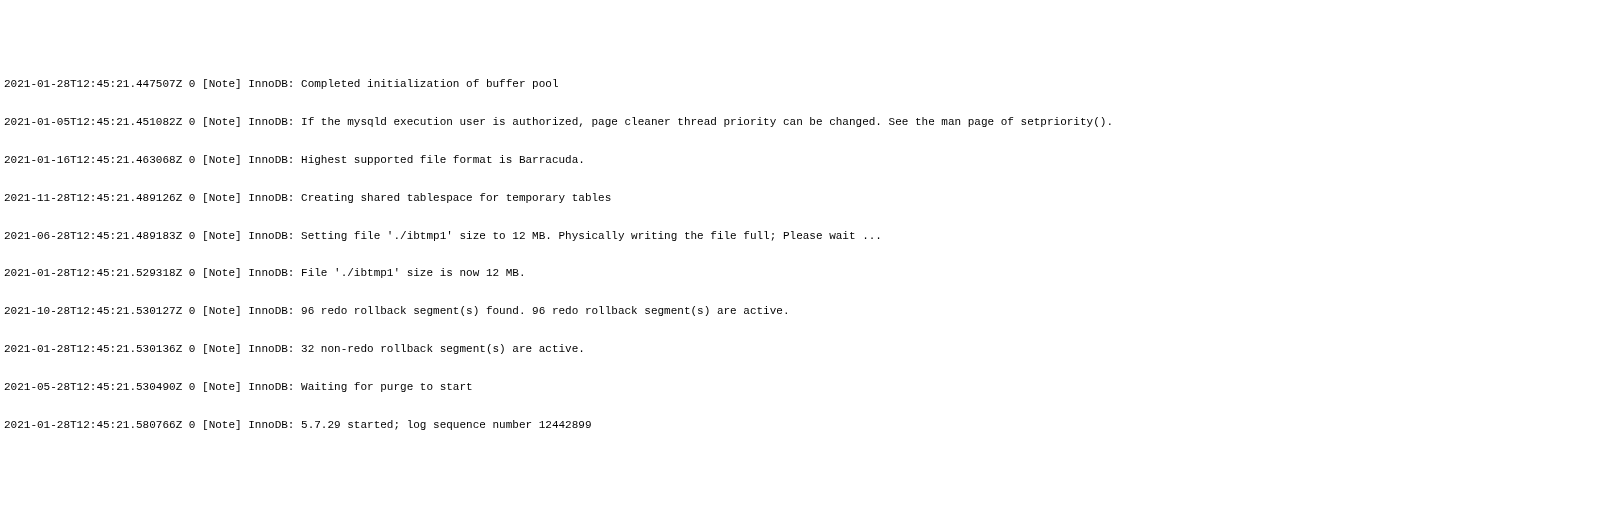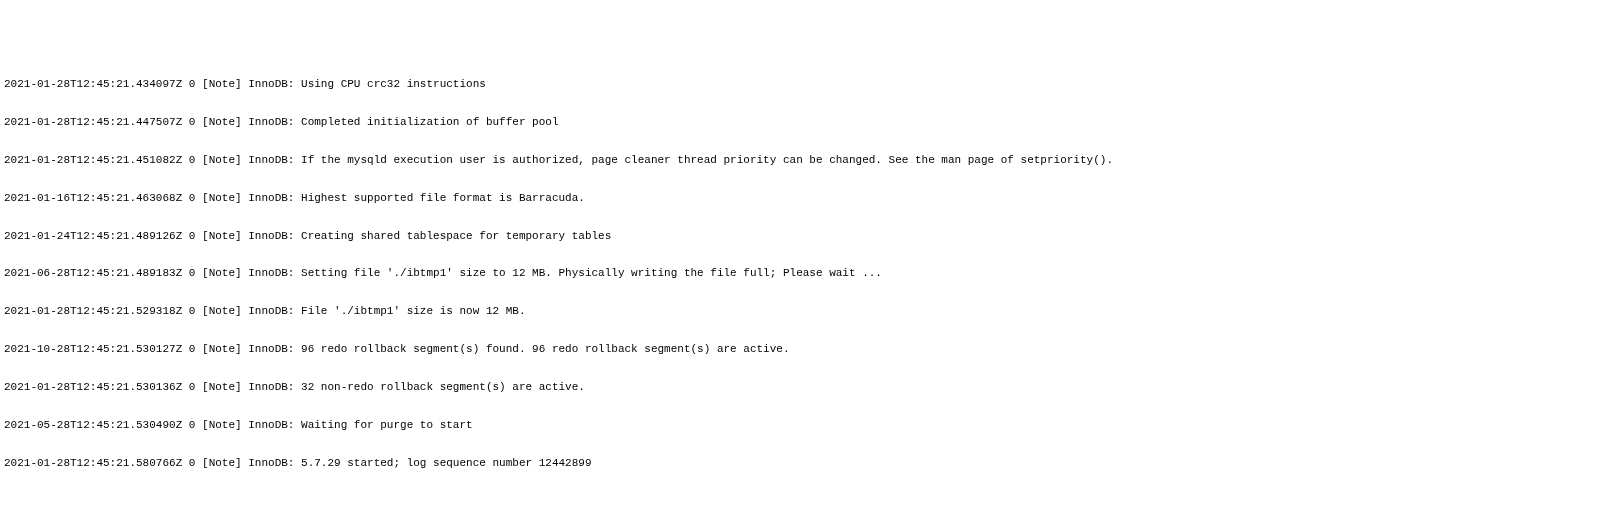--- a/index.html
+++ b/index.html
@@ -24,25 +24,24 @@
       display: block;
       white-space: pre;
     }
   </style>
 </head>
 <body>
 
 
 
 <div class="log-container">
-  <span class="log-line">2021-01-28T12:45:21.434097Z 0 [Note] InnoDB: Using CPU crc32 instructions</span>
   <span class="log-line">2021-01-28T12:45:21.447507Z 0 [Note] InnoDB: Completed initialization of buffer pool</span>
-  <span class="log-line">2021-01-28T12:45:21.451082Z 0 [Note] InnoDB: If the mysqld execution user is authorized, page cleaner thread priority can be changed. See the man page of setpriority().</span>
+  <span class="log-line">2021-01-05T12:45:21.451082Z 0 [Note] InnoDB: If the mysqld execution user is authorized, page cleaner thread priority can be changed. See the man page of setpriority().</span>
   <span class="log-line">2021-01-16T12:45:21.463068Z 0 [Note] InnoDB: Highest supported file format is Barracuda.</span>
-  <span class="log-line">2021-01-24T12:45:21.489126Z 0 [Note] InnoDB: Creating shared tablespace for temporary tables</span>
+  <span class="log-line">2021-11-28T12:45:21.489126Z 0 [Note] InnoDB: Creating shared tablespace for temporary tables</span>
   <span class="log-line">2021-06-28T12:45:21.489183Z 0 [Note] InnoDB: Setting file './ibtmp1' size to 12 MB. Physically writing the file full; Please wait ...</span>
   <span class="log-line">2021-01-28T12:45:21.529318Z 0 [Note] InnoDB: File './ibtmp1' size is now 12 MB.</span>
   <span class="log-line">2021-10-28T12:45:21.530127Z 0 [Note] InnoDB: 96 redo rollback segment(s) found. 96 redo rollback segment(s) are active.</span>
   <span class="log-line">2021-01-28T12:45:21.530136Z 0 [Note] InnoDB: 32 non-redo rollback segment(s) are active.</span>
   <span class="log-line">2021-05-28T12:45:21.530490Z 0 [Note] InnoDB: Waiting for purge to start</span>
   <span class="log-line">2021-01-28T12:45:21.580766Z 0 [Note] InnoDB: 5.7.29 started; log sequence number 12442899</span>
   
   
   
   

